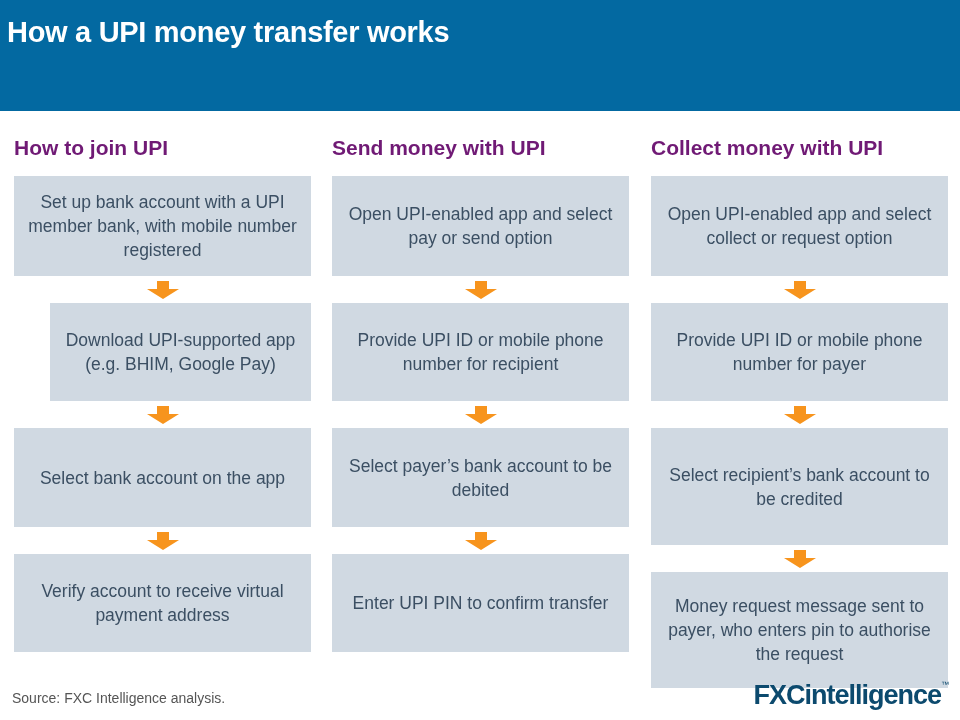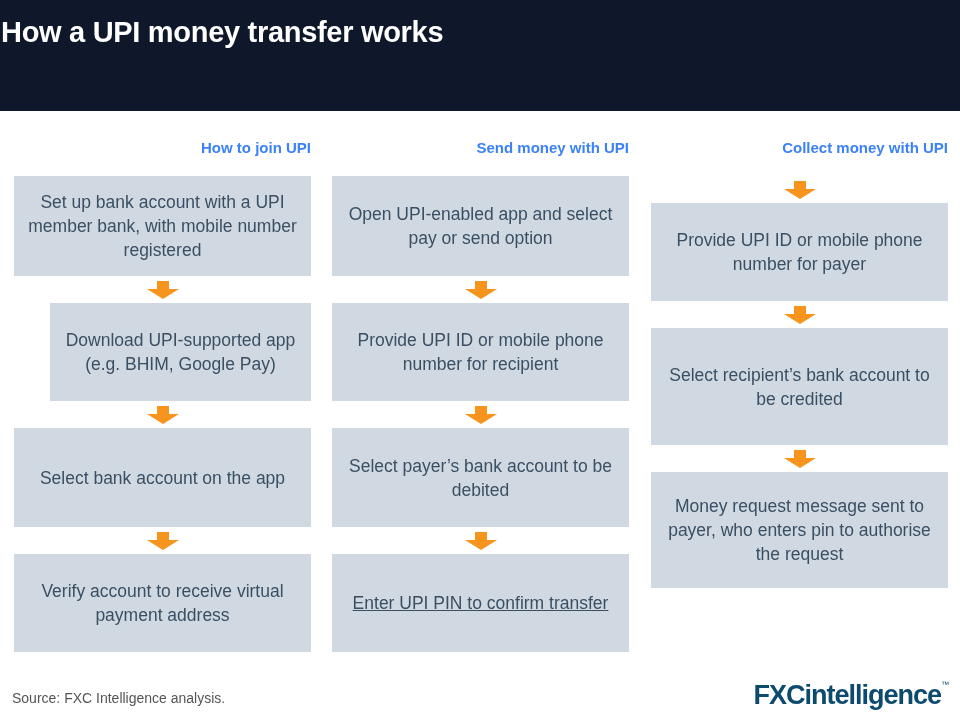--- a/index.html
+++ b/index.html
@@ -1,21 +1,21 @@
 <!DOCTYPE html>
 <html><head>
 <meta charset="utf-8">
 <style>
   * { margin:0; padding:0; box-sizing:border-box; }
   body { width:960px; height:720px; background:#ffffff; font-family:"Liberation Sans", sans-serif; position:relative; overflow:hidden; }
-  .header { position:absolute; left:0; top:0; width:960px; height:111px; background:#0f172a; color:#fff; padding:14px 1px; }
+  .header { position:absolute; left:0; top:0; width:960px; height:111px; background:#0369a1; color:#fff; padding:14px 7px; }
   .title { font-size:29px; font-weight:bold; line-height:36px; letter-spacing:-0.3px; }
   .subtitle { font-size:24px; line-height:30px; margin-top:2px; letter-spacing:-0.3px; }
   .col { position:absolute; top:128px; width:297px; }
-  .col-title { text-align:right; font-size:15px; font-weight:bold; color:#3b82f6; height:48px; line-height:40px; }
+  .col-title { text-align:left; font-size:21px; font-weight:bold; color:#701a75; height:48px; line-height:40px; }
   .box { background:#d0d9e2; color:#3b4f63; font-size:17.5px; line-height:24px; text-align:center; display:flex; align-items:center; justify-content:center; padding:0 14px; }
   .arrow { height:27px; display:flex; align-items:center; justify-content:center; }
   .arrow svg { display:block; }
   .footer { position:absolute; left:12px; top:690px; font-size:14px; color:#555; }
   .logo { position:absolute; right:12px; top:680px; font-size:27px; font-weight:bold; color:#0c4a6e; letter-spacing:-1px; }
   .logo .tm { font-size:8px; vertical-align:top; font-weight:normal; }
 </style>
 </head>
 <body>
 
@@ -59,25 +59,26 @@
       <svg width="32" height="18" viewBox="0 0 32 18">
         <path d="M10 0h12v8h10L16 18 0 8h10z" fill="#f7941d"></path>
       </svg>
     </div>
   <div class="box" style="height:99px;">Select payer’s bank account to be debited</div>
   <div class="arrow">
       <svg width="32" height="18" viewBox="0 0 32 18">
         <path d="M10 0h12v8h10L16 18 0 8h10z" fill="#f7941d"></path>
       </svg>
     </div>
-  <div class="box" style="height:98px;text-decoration:underline;">Enter UPI PIN to confirm transfer</div>
+  <div class="box" style="height:98px;">Enter UPI PIN to confirm transfer</div>
 </div>
 
 <div class="col" style="left:651px;">
   <div class="col-title">Collect money with UPI</div>
+  <div class="box" style="height:100px;">Open UPI-enabled app and select collect or request option</div>
   <div class="arrow">
       <svg width="32" height="18" viewBox="0 0 32 18">
         <path d="M10 0h12v8h10L16 18 0 8h10z" fill="#f7941d"></path>
       </svg>
     </div>
   <div class="box" style="height:98px;">Provide UPI ID or mobile phone number for payer</div>
   <div class="arrow">
       <svg width="32" height="18" viewBox="0 0 32 18">
         <path d="M10 0h12v8h10L16 18 0 8h10z" fill="#f7941d"></path>
       </svg>

